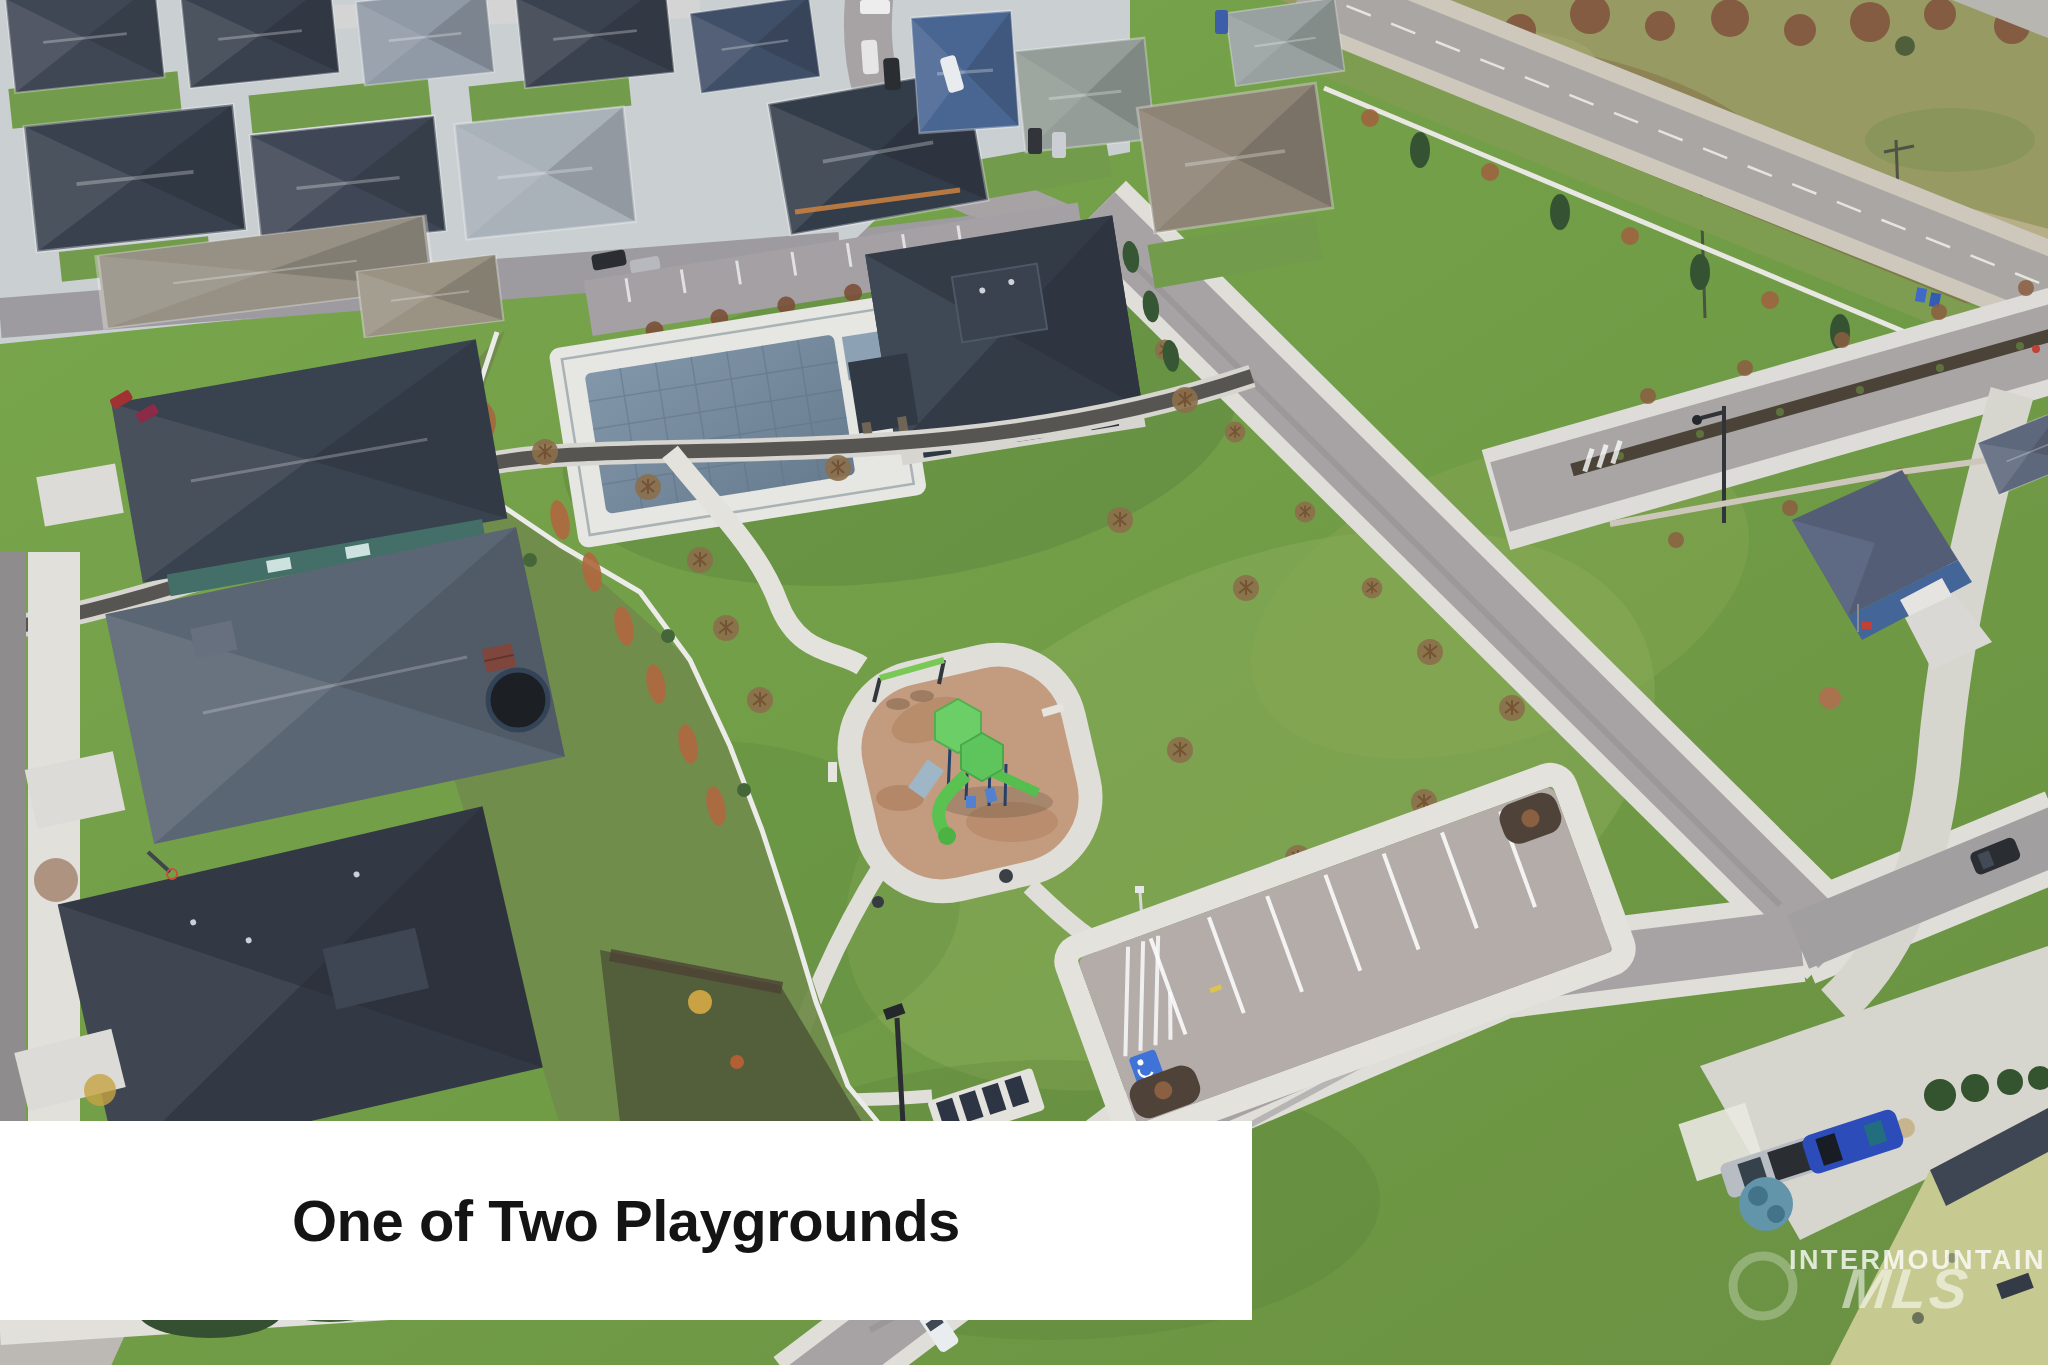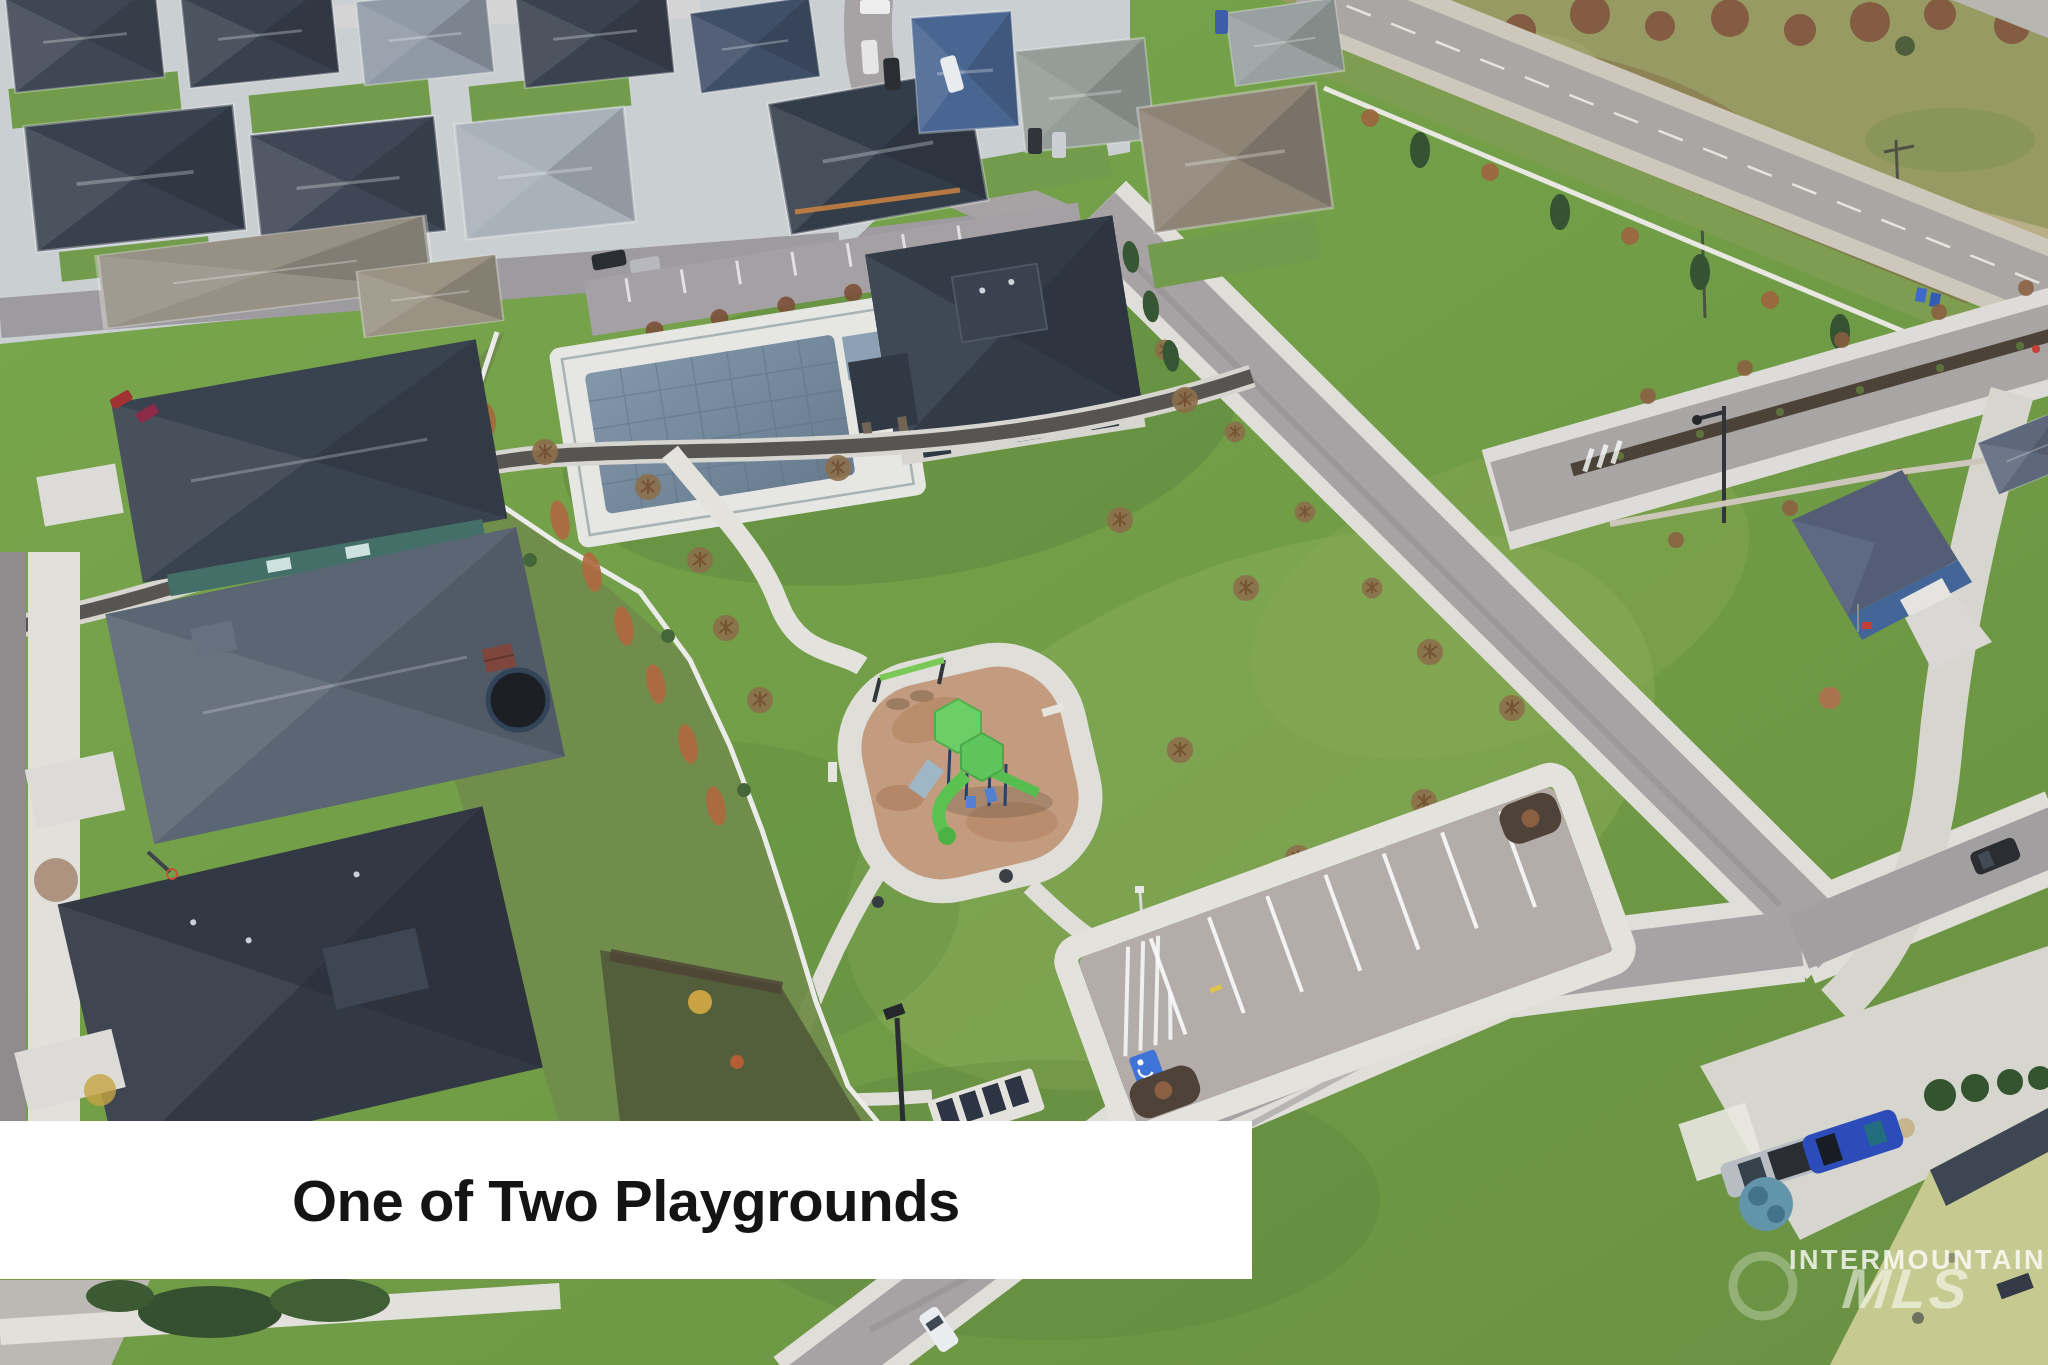--- a/index.html
+++ b/index.html
@@ -2,21 +2,21 @@
 <html style="--park_grass: #71a13f; --lawn_dark: #4f7c33; --lawn_light: #9dba5f; --field_olive: #97985e; --road_asphalt: #a7a2a3; --concrete: #dedcd6; --sidewalk: #e4e2dc; --roof_dark: #2d3440; --roof_gray: #57616f; --playground_mulch: #c59a7c; --play_green: #68cf60; --pool_cover: #7a8fa5; --fence_white: #efeeea; --bare_tree: #a05c36; --evergreen: #2f4d2a; --handicap_blue: #3a6fd8; --banner_bg: #ffffff; --banner_fg: #141414;"><head>
 <meta charset="utf-8">
 <style>
   html,body{margin:0;padding:0;background:#222;}
   .stage{
     position:relative;width:2048px;height:1365px;overflow:hidden;
     font-family:"Liberation Sans", sans-serif;background:#71a13f;
   }
   .stage svg{position:absolute;left:0;top:0;display:block;}
   .caption-banner{
-    position:absolute;left:0;top:1121px;width:1252px;height:158px;
+    position:absolute;left:0;top:1121px;width:1252px;height:199px;
     background:var(--banner_bg,#ffffff);display:flex;align-items:center;
     padding-left:292px;box-sizing:border-box;text-align:right;
   }
   .caption-banner .caption-text{
     font-size:58px;font-weight:700;letter-spacing:-0.5px;
     color:var(--banner_fg,#141414);white-space:nowrap;
   }
   .watermark{position:absolute;right:0;top:0;width:2048px;height:1365px;pointer-events:none;}
   .wm-line1{
     position:absolute;right:2px;top:1245px;font-size:27px;font-weight:700;

